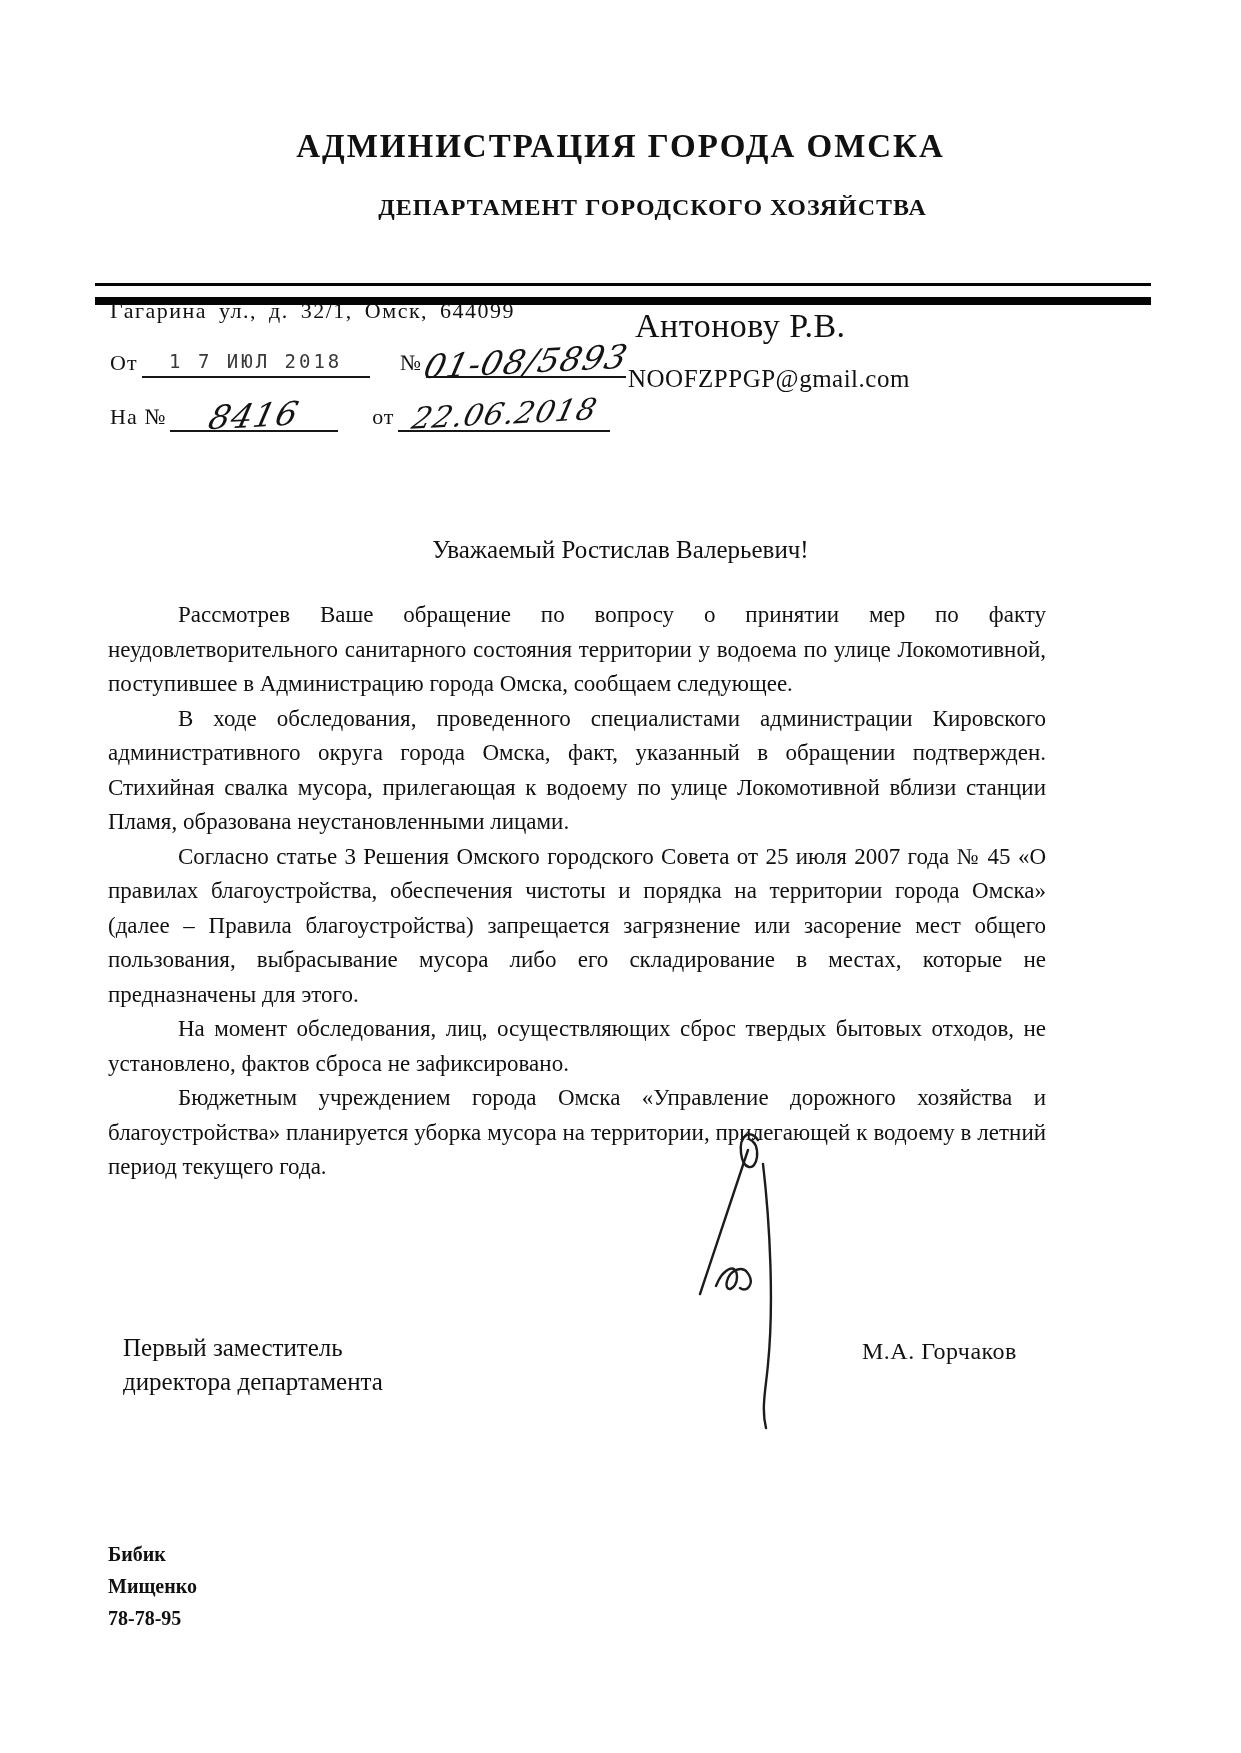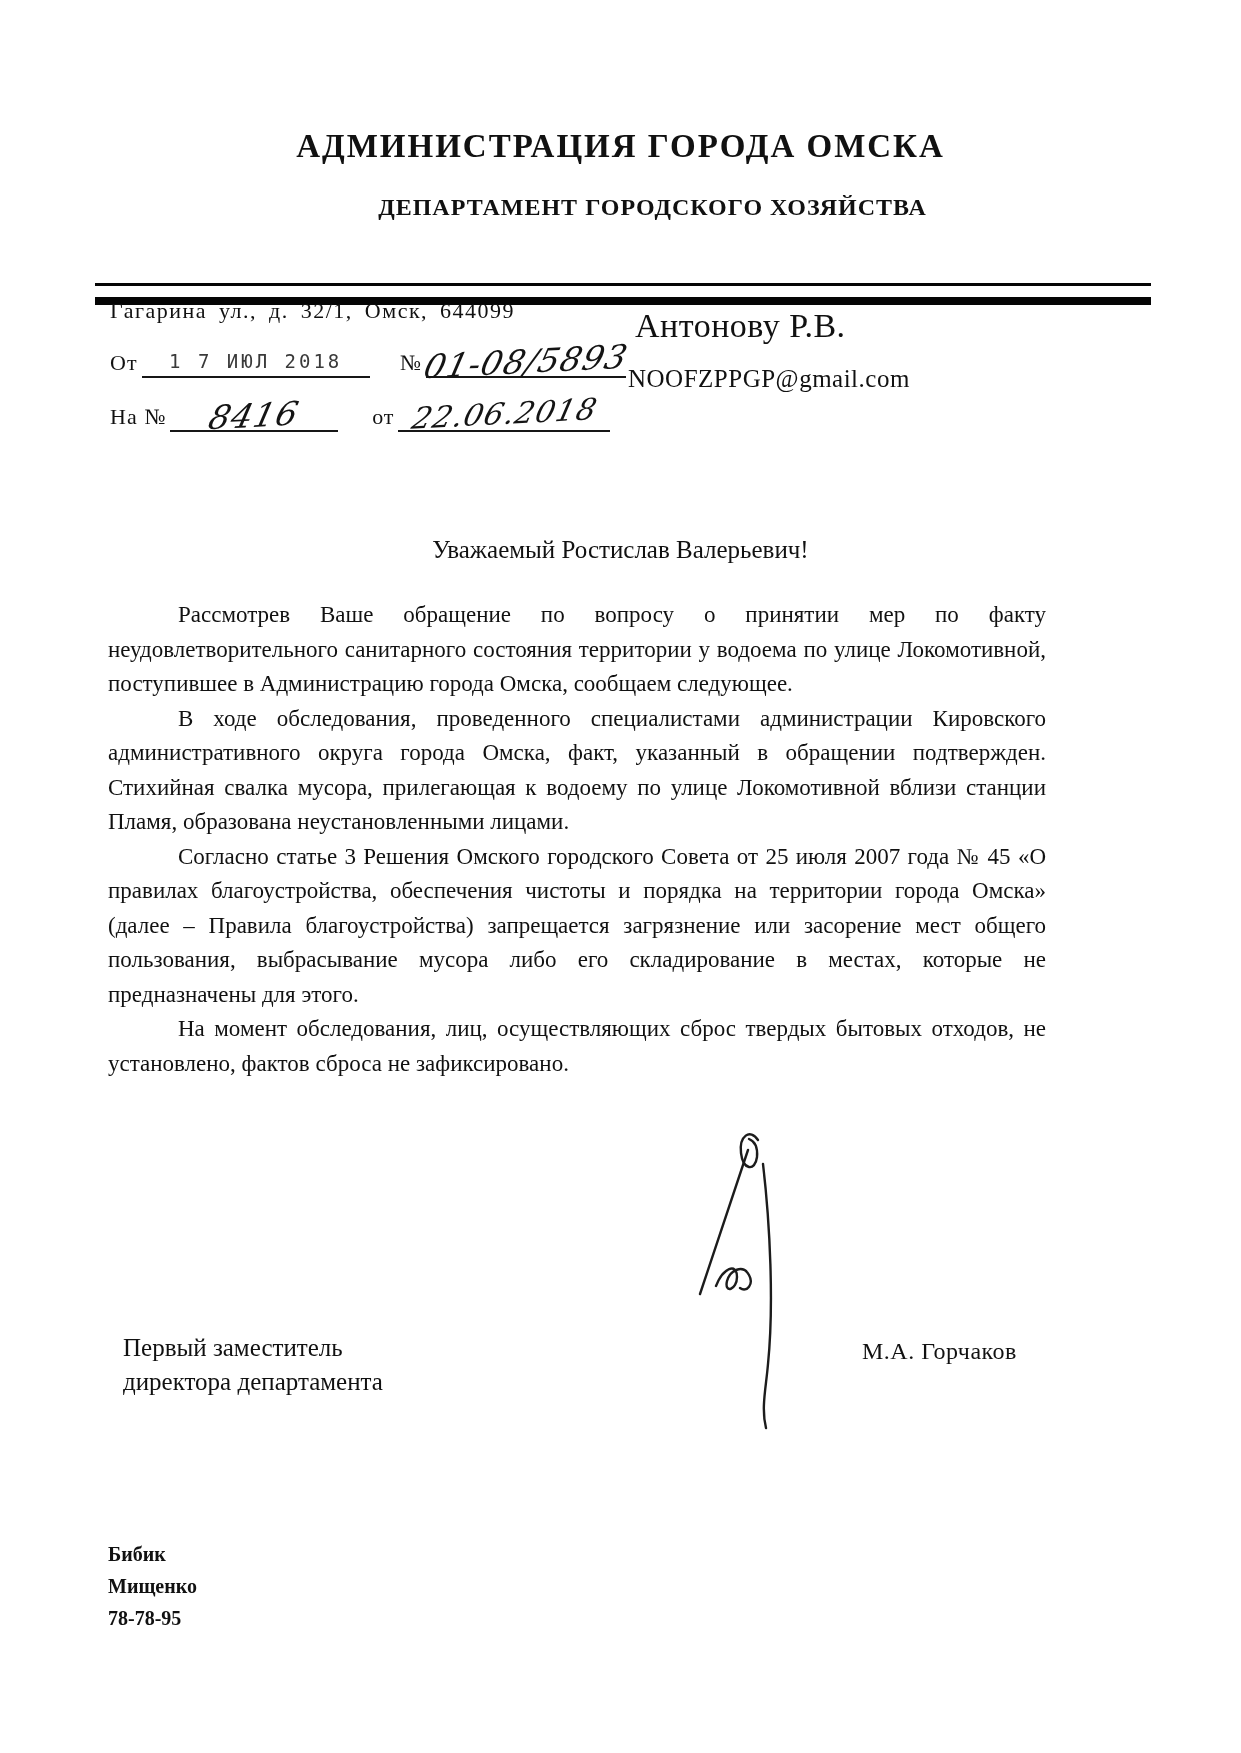--- a/index.html
+++ b/index.html
@@ -114,20 +114,21 @@
     <p class="recipient-email">NOOFZPPGP@gmail.com</p>
   </div>
 
   <p class="salutation">Уважаемый Ростислав Валерьевич!</p>
 
   <div class="body-text">
     <p>Рассмотрев Ваше обращение по вопросу о принятии мер по факту неудовлетворительного санитарного состояния территории у водоема по улице Локомотивной, поступившее в Администрацию города Омска, сообщаем следующее.</p>
     <p>В ходе обследования, проведенного специалистами администрации Кировского административного округа города Омска, факт, указанный в обращении подтвержден. Стихийная свалка мусора, прилегающая к водоему по улице Локомотивной вблизи станции Пламя, образована неустановленными лицами.</p>
     <p>Согласно статье 3 Решения Омского городского Совета от 25 июля 2007 года № 45 «О правилах благоустройства, обеспечения чистоты и порядка на территории города Омска» (далее – Правила благоустройства) запрещается загрязнение или засорение мест общего пользования, выбрасывание мусора либо его складирование в местах, которые не предназначены для этого.</p>
     <p>На момент обследования, лиц, осуществляющих сброс твердых бытовых отходов, не установлено, фактов сброса не зафиксировано.</p>
+    <p>Бюджетным учреждением города Омска «Управление дорожного хозяйства и благоустройства» планируется уборка мусора на территории, прилегающей к водоему в летний период текущего года.</p>
   </div>
 
   <p class="sig-position">
     <span>Первый заместитель</span><br>
     <span>директора департамента</span>
   </p>
 
   <svg class="sig-script" viewBox="0 0 122 308" xmlns="http://www.w3.org/2000/svg">
     <g fill="none" stroke="#1c1c1c" stroke-width="2.4" stroke-linecap="round">
       <path d="M72 14 C64 2 53 10 55 27 C57 44 69 46 71 31 C72 20 68 15 63 13"></path>

